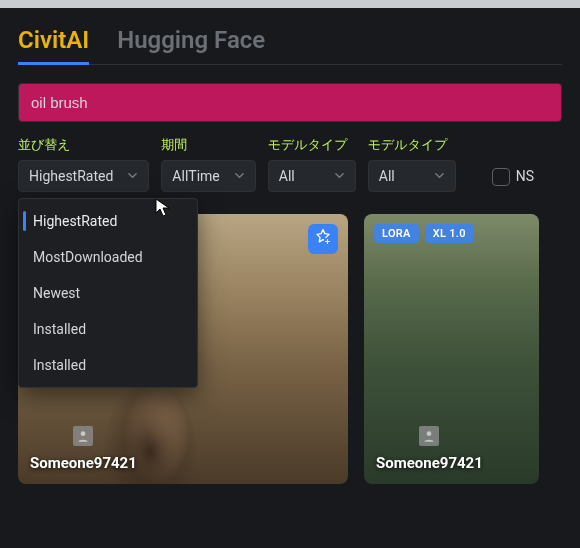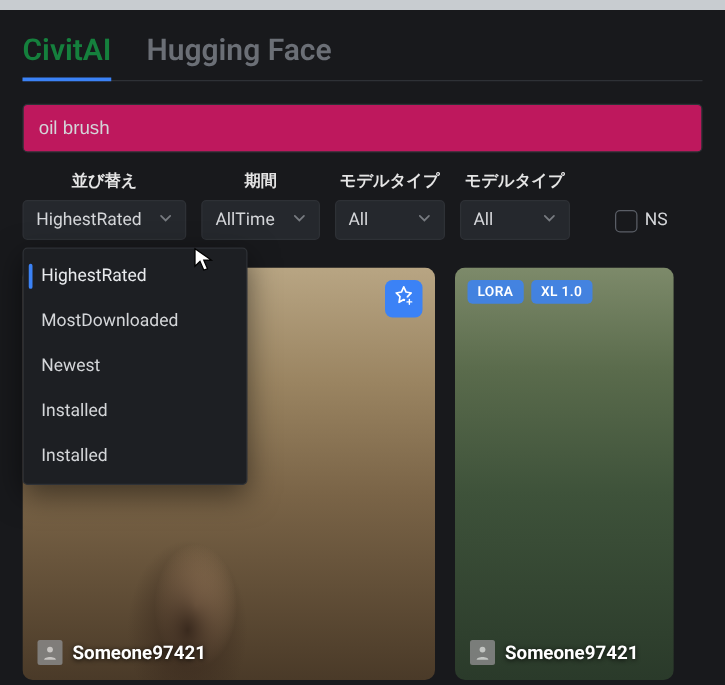--- a/index.html
+++ b/index.html
@@ -10,28 +10,28 @@
     color: #d4d6d9;
     position: relative;
   }
   .top-strip { height: 8px; background: #c8ccd0; }
   .content { padding: 18px 18px 0 18px; }
   .tabs { display: flex; gap: 28px; border-bottom: 1px solid #2e3136; padding-bottom: 0; margin-bottom: 18px; }
   .tab {
     font-size: 24px; font-weight: 600; color: #6b6f76; padding-bottom: 8px;
     border-bottom: 3px solid transparent; cursor: pointer; margin-bottom: -1px;
   }
-  .tab.active { color: #15803d; border-bottom-color: #3b82f6; }
+  .tab.active { color: #eab308; border-bottom-color: #3b82f6; }
   .search {
     width: 100%; background: #be185d; border: 1px solid #2e3136; border-radius: 4px;
     padding: 10px 12px; color: #d4d6d9; font-size: 15px; outline: none;
   }
   .filters { display: flex; gap: 12px; margin-top: 14px; align-items: flex-end; }
   .filter { display: flex; flex-direction: column; gap: 6px; position: relative; }
-  .filter-label { font-size: 13px; color: #e5e5e5; font-weight: 700; text-align: center; }
+  .filter-label { font-size: 13px; color: #bef264; font-weight: 400; }
   .select {
     background: #25282d; border: 1px solid #2e3136; border-radius: 4px;
     padding: 7px 10px; color: #d4d6d9; font-size: 14px; display: flex;
     align-items: center; justify-content: space-between; gap: 14px; cursor: pointer; min-width: 88px;
   }
   .select .chev { opacity: .6; }
   .nsfw-wrap { display: flex; align-items: flex-start; gap: 6px; margin-left: 24px; padding-bottom: 6px; }
   .checkbox {
     width: 18px; height: 18px; border: 1.5px solid #5a5e66; border-radius: 4px;
     background: #18191c; cursor: pointer;
@@ -46,37 +46,37 @@
     padding: 10px 14px; font-size: 14px; color: #d4d6d9; cursor: pointer;
     position: relative;
   }
   .dropdown-item.active { color: #e8eaed; }
   .dropdown-item.active::before {
     content: ""; position: absolute; left: 4px; top: 8px; bottom: 8px; width: 3px;
     background: #3b82f6; border-radius: 2px;
   }
   .gallery { display: flex; gap: 16px; margin-top: 22px; }
   .card {
-    position: relative; width: 330px; height: 330px; border-radius: 8px; overflow: hidden;
+    position: relative; width: 330px; height: 270px; border-radius: 8px; overflow: hidden;
     flex-shrink: 0;
   }
   .card.narrow { width: 175px; }
   .card .img { width: 100%; height: 100%; }
   .badges { position: absolute; top: 10px; left: 10px; display: flex; gap: 6px; }
   .badge {
     background: rgba(59,130,246,.85); color: #fff; font-size: 11px; font-weight: 600;
     padding: 3px 8px; border-radius: 4px; letter-spacing: .3px;
   }
   .star-btn {
     position: absolute; top: 10px; right: 10px; width: 30px; height: 30px;
     background: #3b82f6; border-radius: 6px; display: flex; align-items: center;
     justify-content: center; cursor: pointer;
   }
   .author {
-    position: absolute; left: 12px; bottom: 12px; display: flex; align-items: center; gap: 8px;
+    position: absolute; left: 12px; bottom: 12px; display: flex; align-items: center; gap: 8px; flex-direction: column;
   }
   .avatar {
     width: 20px; height: 20px; background: #888; border-radius: 2px; opacity: .85;
     display: flex; align-items: center; justify-content: center;
   }
   .author-name {
     color: #fff; font-size: 15px; font-weight: 700;
     text-shadow: 0 1px 4px rgba(0,0,0,.9);
   }
   .cursor {

